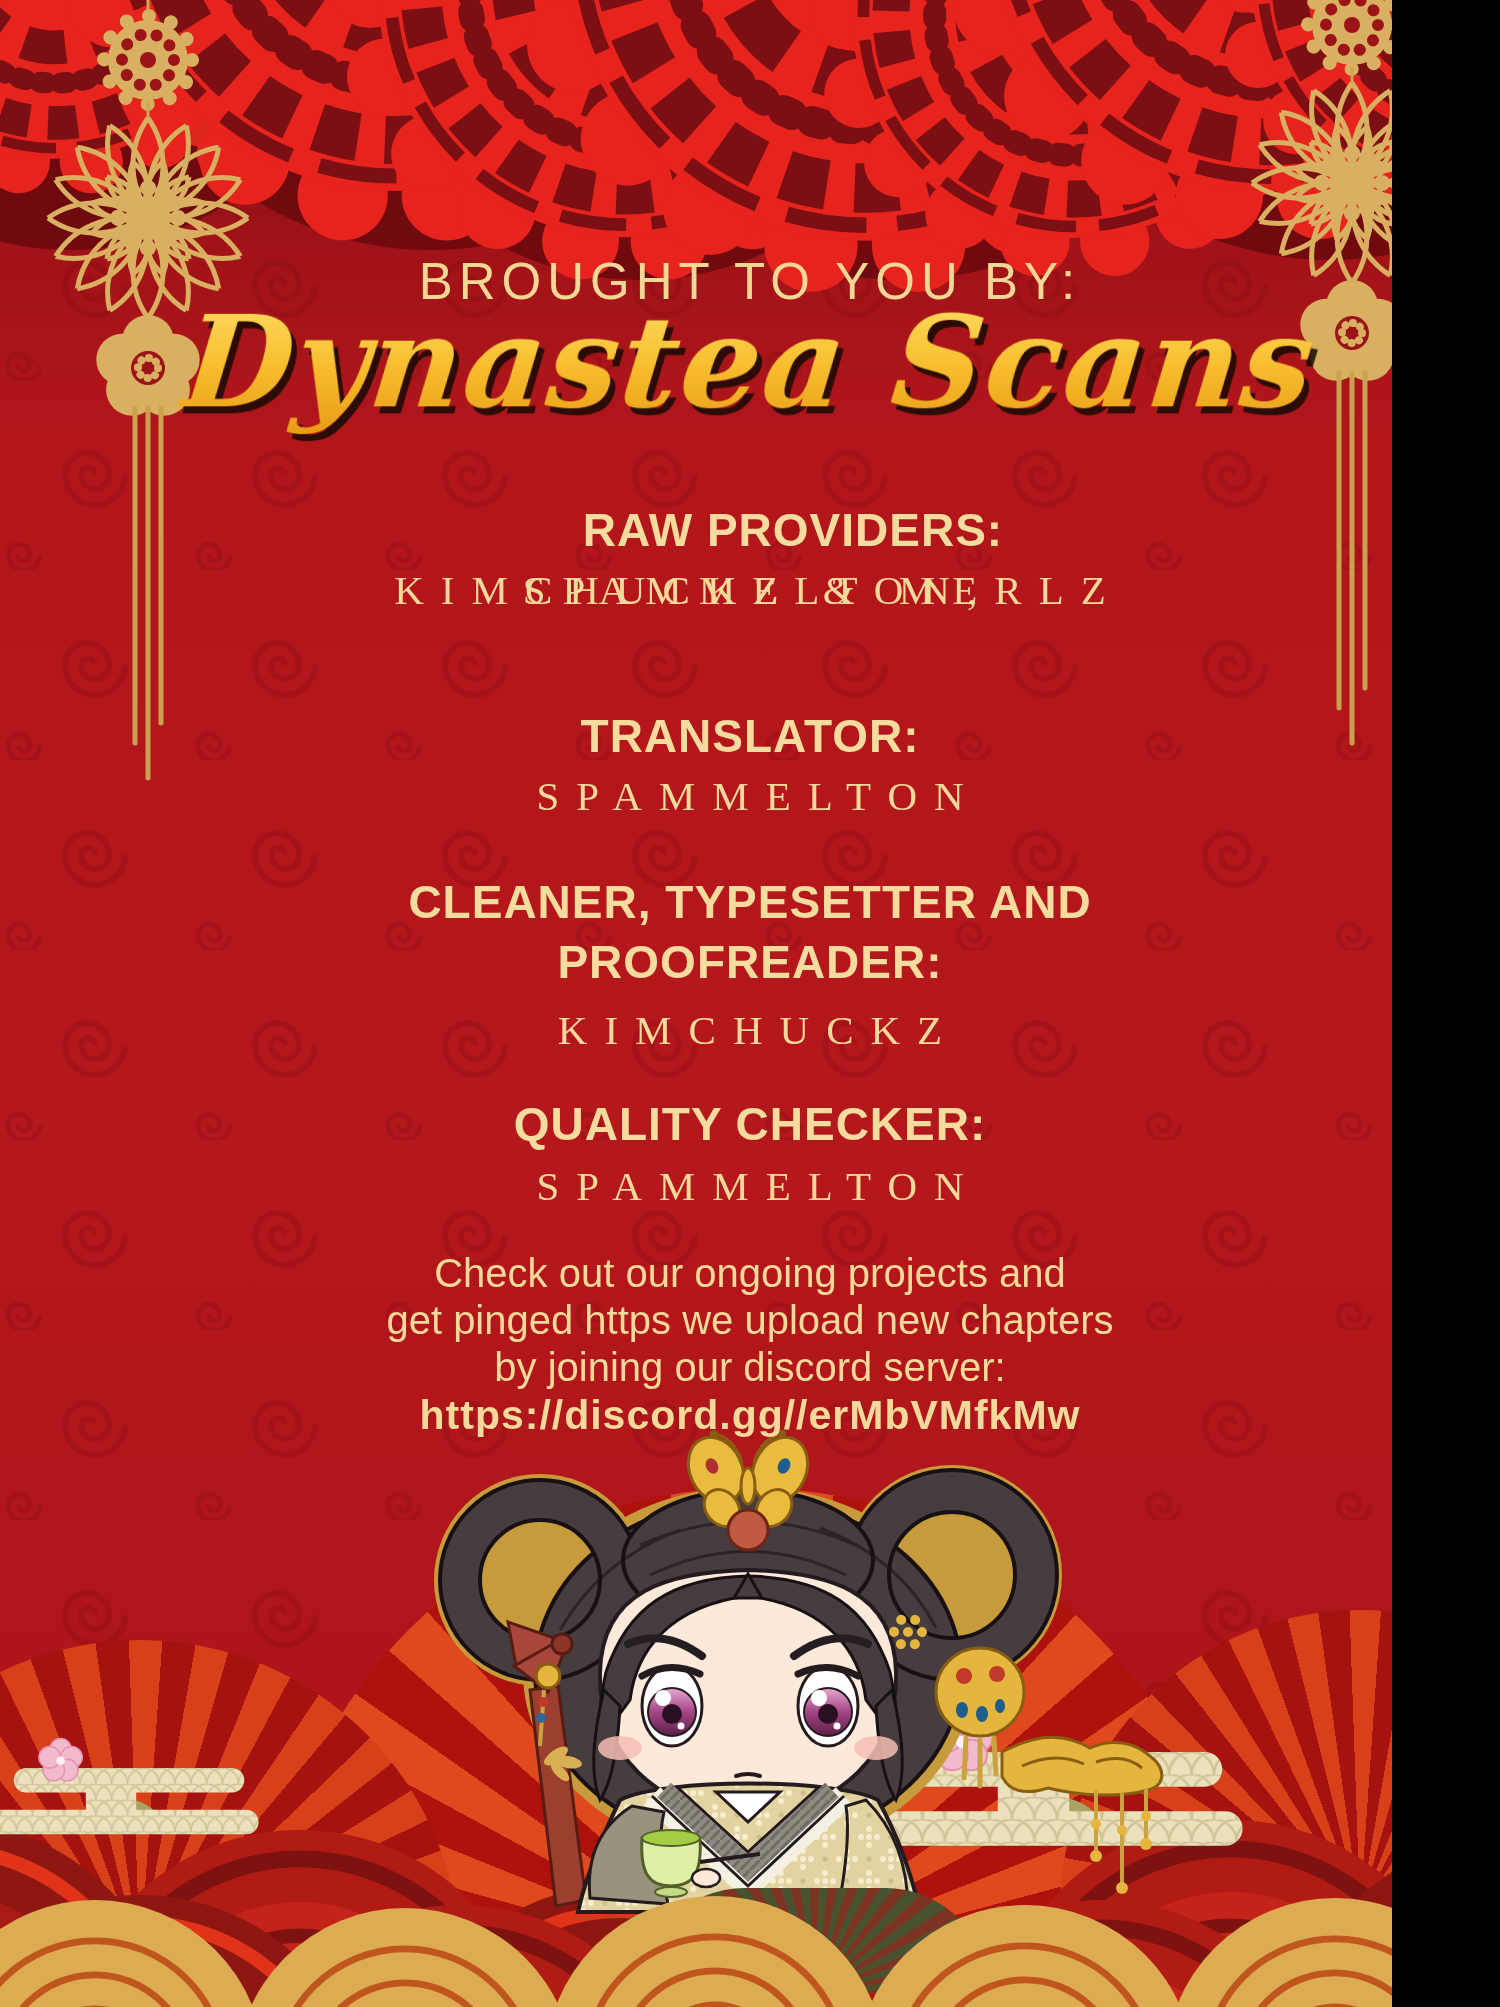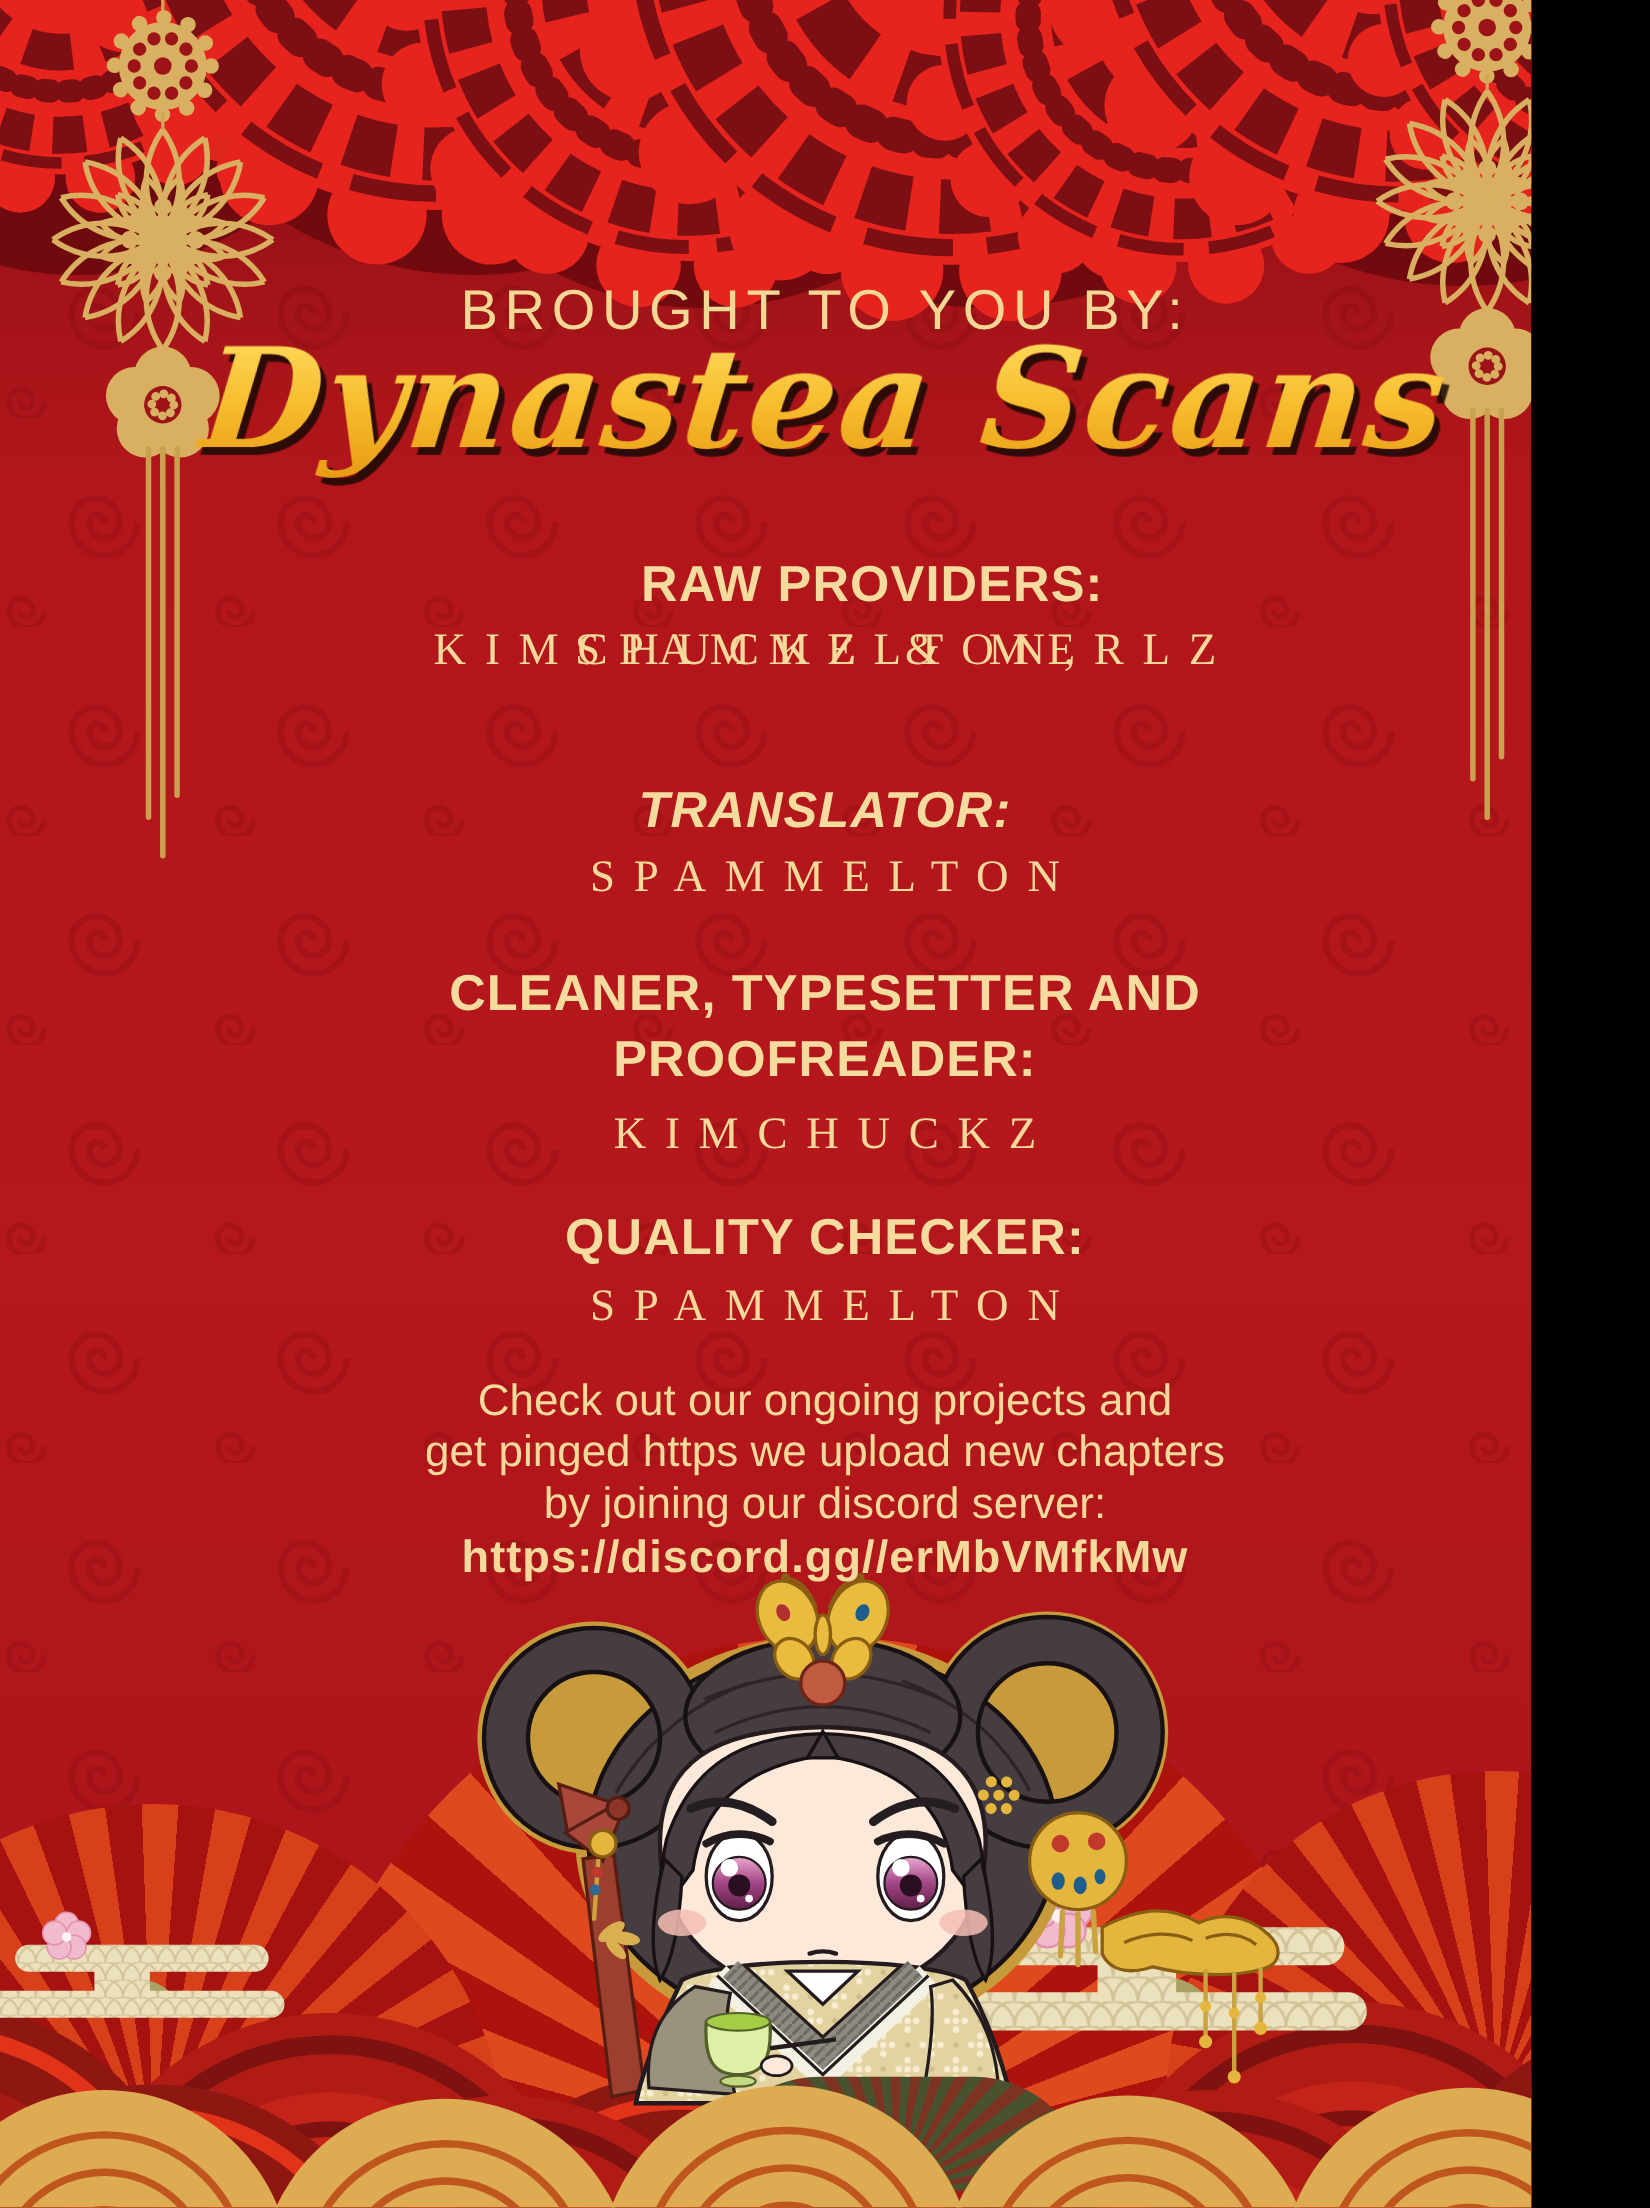--- a/index.html
+++ b/index.html
@@ -25,21 +25,21 @@
   .brought{top:252px;font-size:51px;letter-spacing:6px;color:#f2d795;}
   .team-name{top:288px;font-family:"DejaVu Serif",serif;font-style:italic;font-weight:bold;font-size:126px;
     letter-spacing:2px;transform:skewX(-6deg);
     background:linear-gradient(180deg,#ffe066 0%,#f7bc2d 55%,#e89a15 100%);
     -webkit-background-clip:text;background-clip:text;color:transparent;
     filter:drop-shadow(6px 7px 0 rgba(22,9,2,.85));}
   .sec-label{font-weight:700;font-size:46px;letter-spacing:1px;color:#f5dc9e;line-height:60px;}
   .sec-label span{display:inline-block;max-width:700px;}
   .sec-name{font-size:41px;letter-spacing:17px;text-indent:17px;color:#f4d99b;line-height:68px;font-family:Liberation Serif, serif;}
   .lbl-raw{top:500px;padding-left:43px;} .nm-raw{top:556px;}
-  .lbl-tr{top:706px;font-style:italic;}  .nm-tr{top:762px;}
+  .lbl-tr{top:706px;}  .nm-tr{top:762px;}
   .lbl-cl{top:872px;}  .nm-cl{top:996px;}
   .lbl-qc{top:1094px;text-align:center;} .nm-qc{top:1152px;}
   .disc{top:1250px;font-size:40px;line-height:47px;color:#f4d99b;}
   .disc-url{top:1392px;font-size:41px;font-weight:700;color:#f4d99b;letter-spacing:1px;}
 </style>
 </head>
 <body>
 
 <div class="poster">
 

